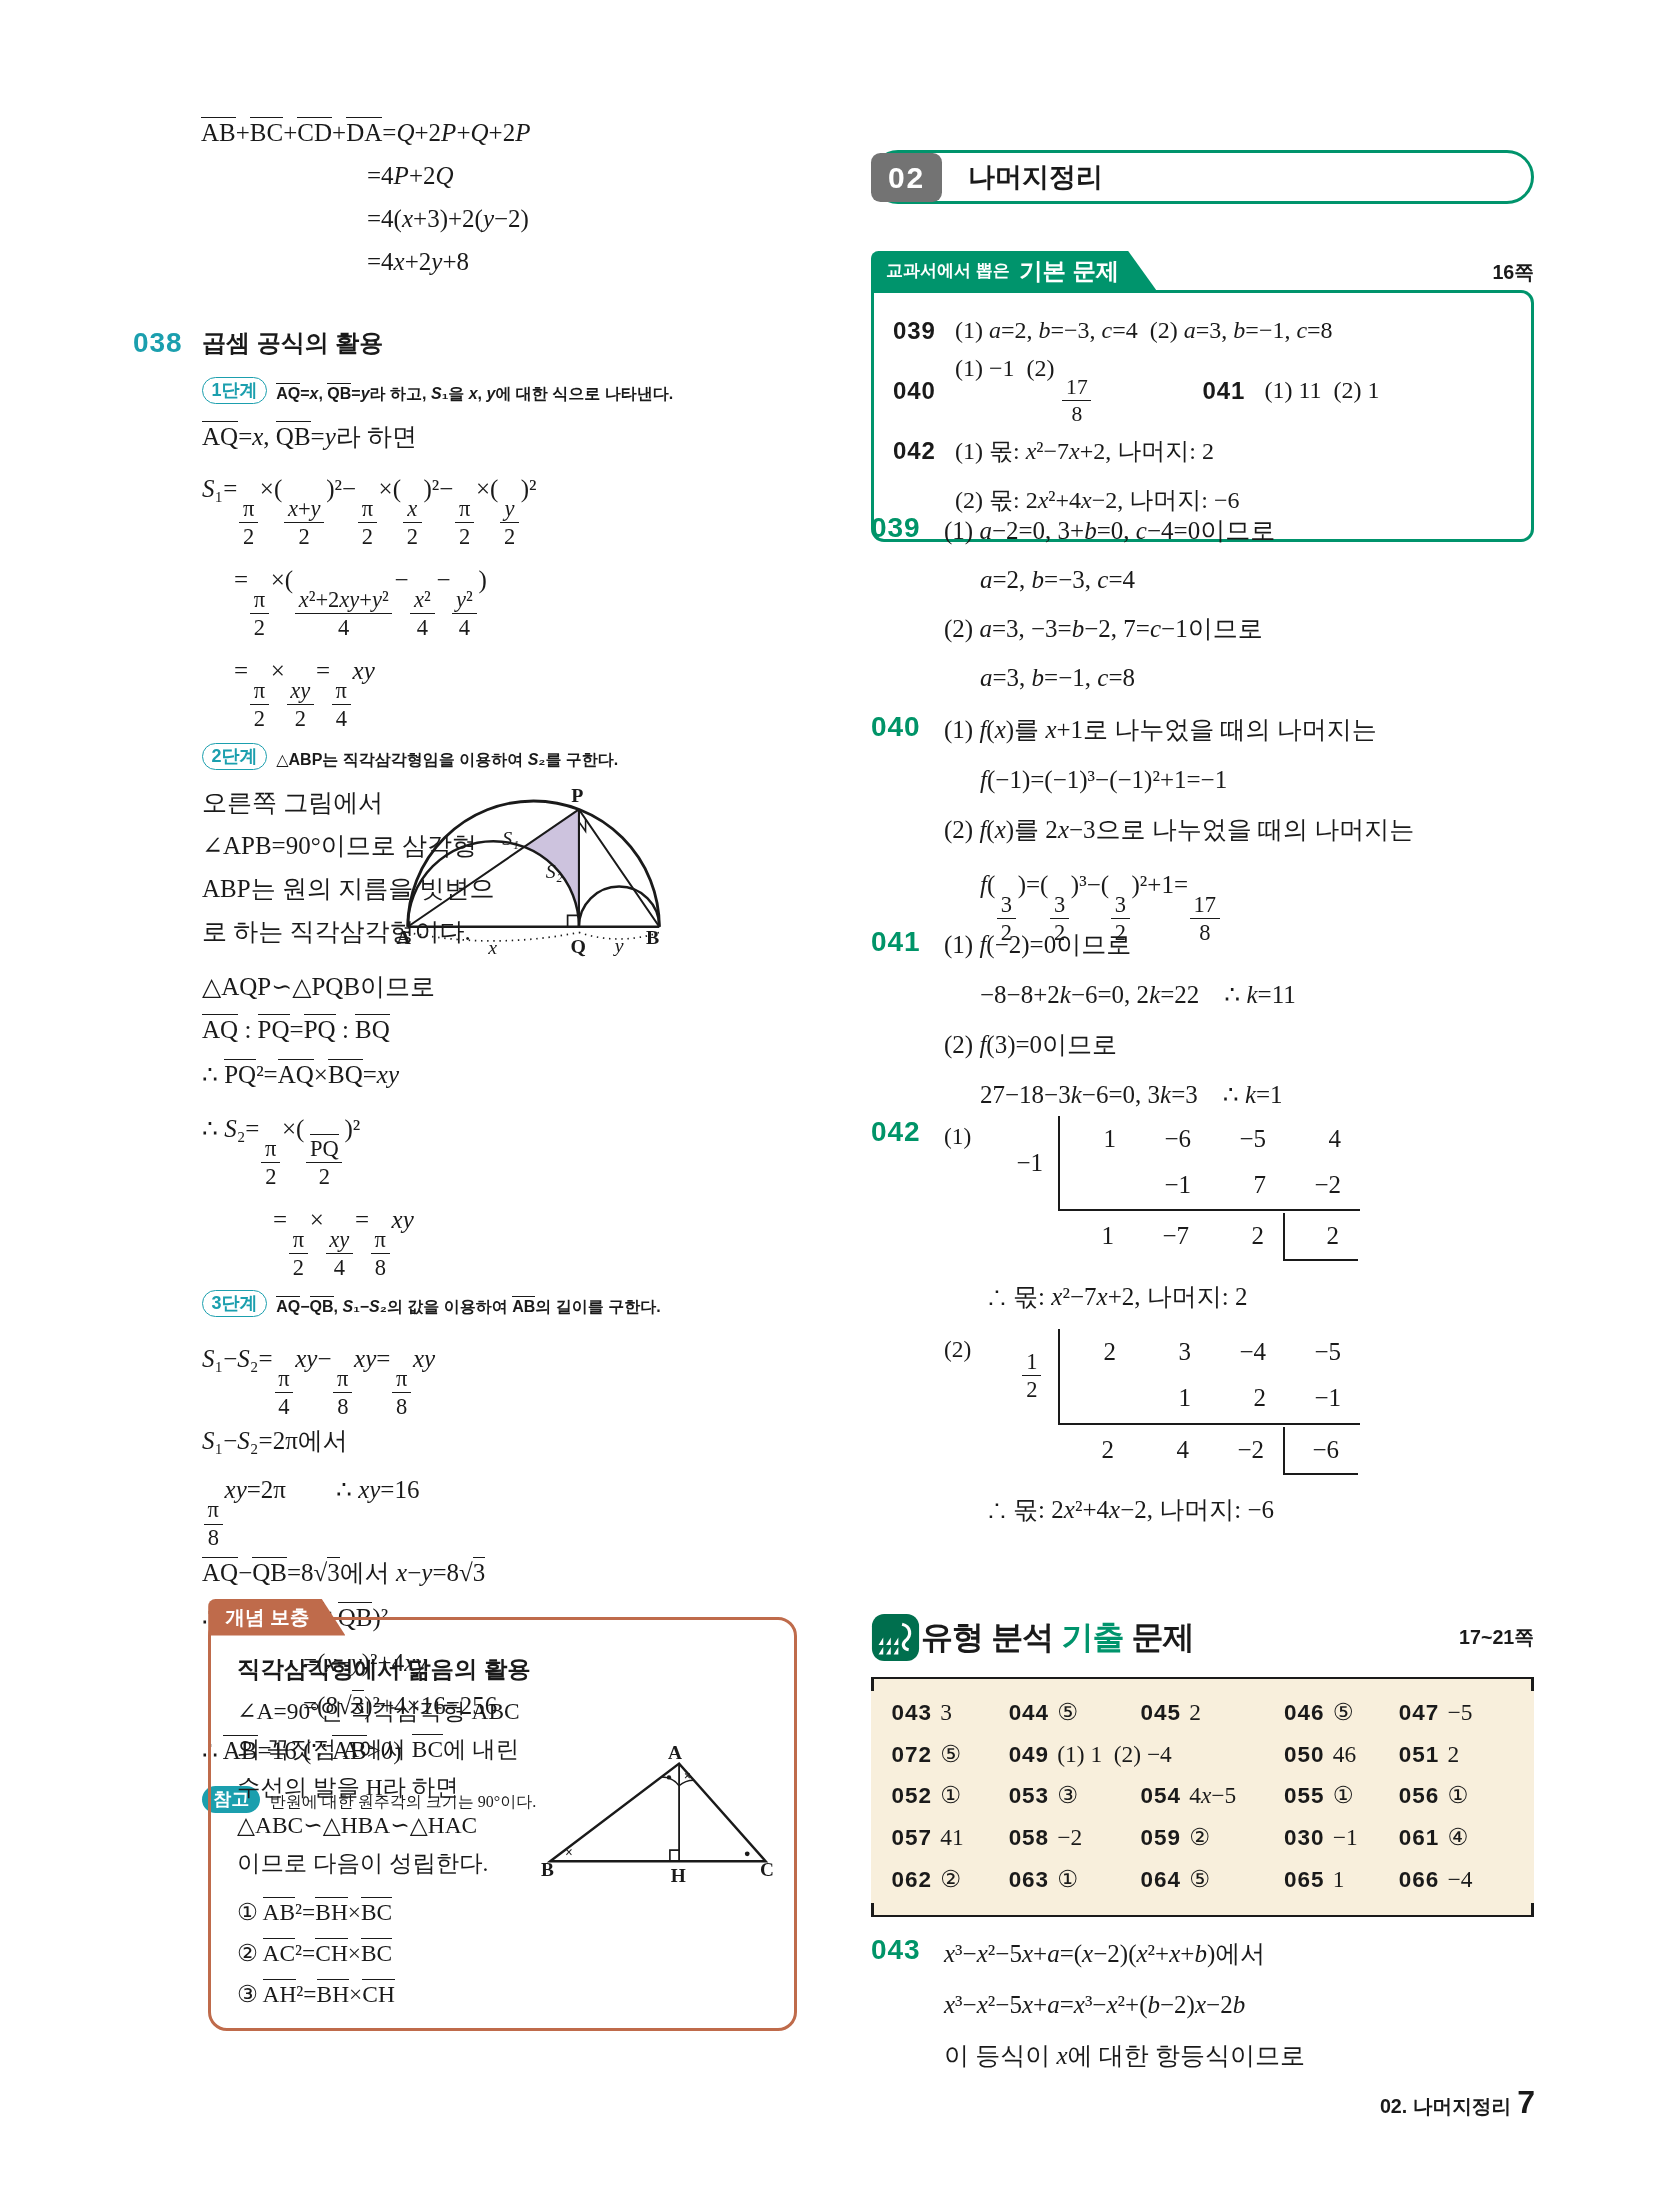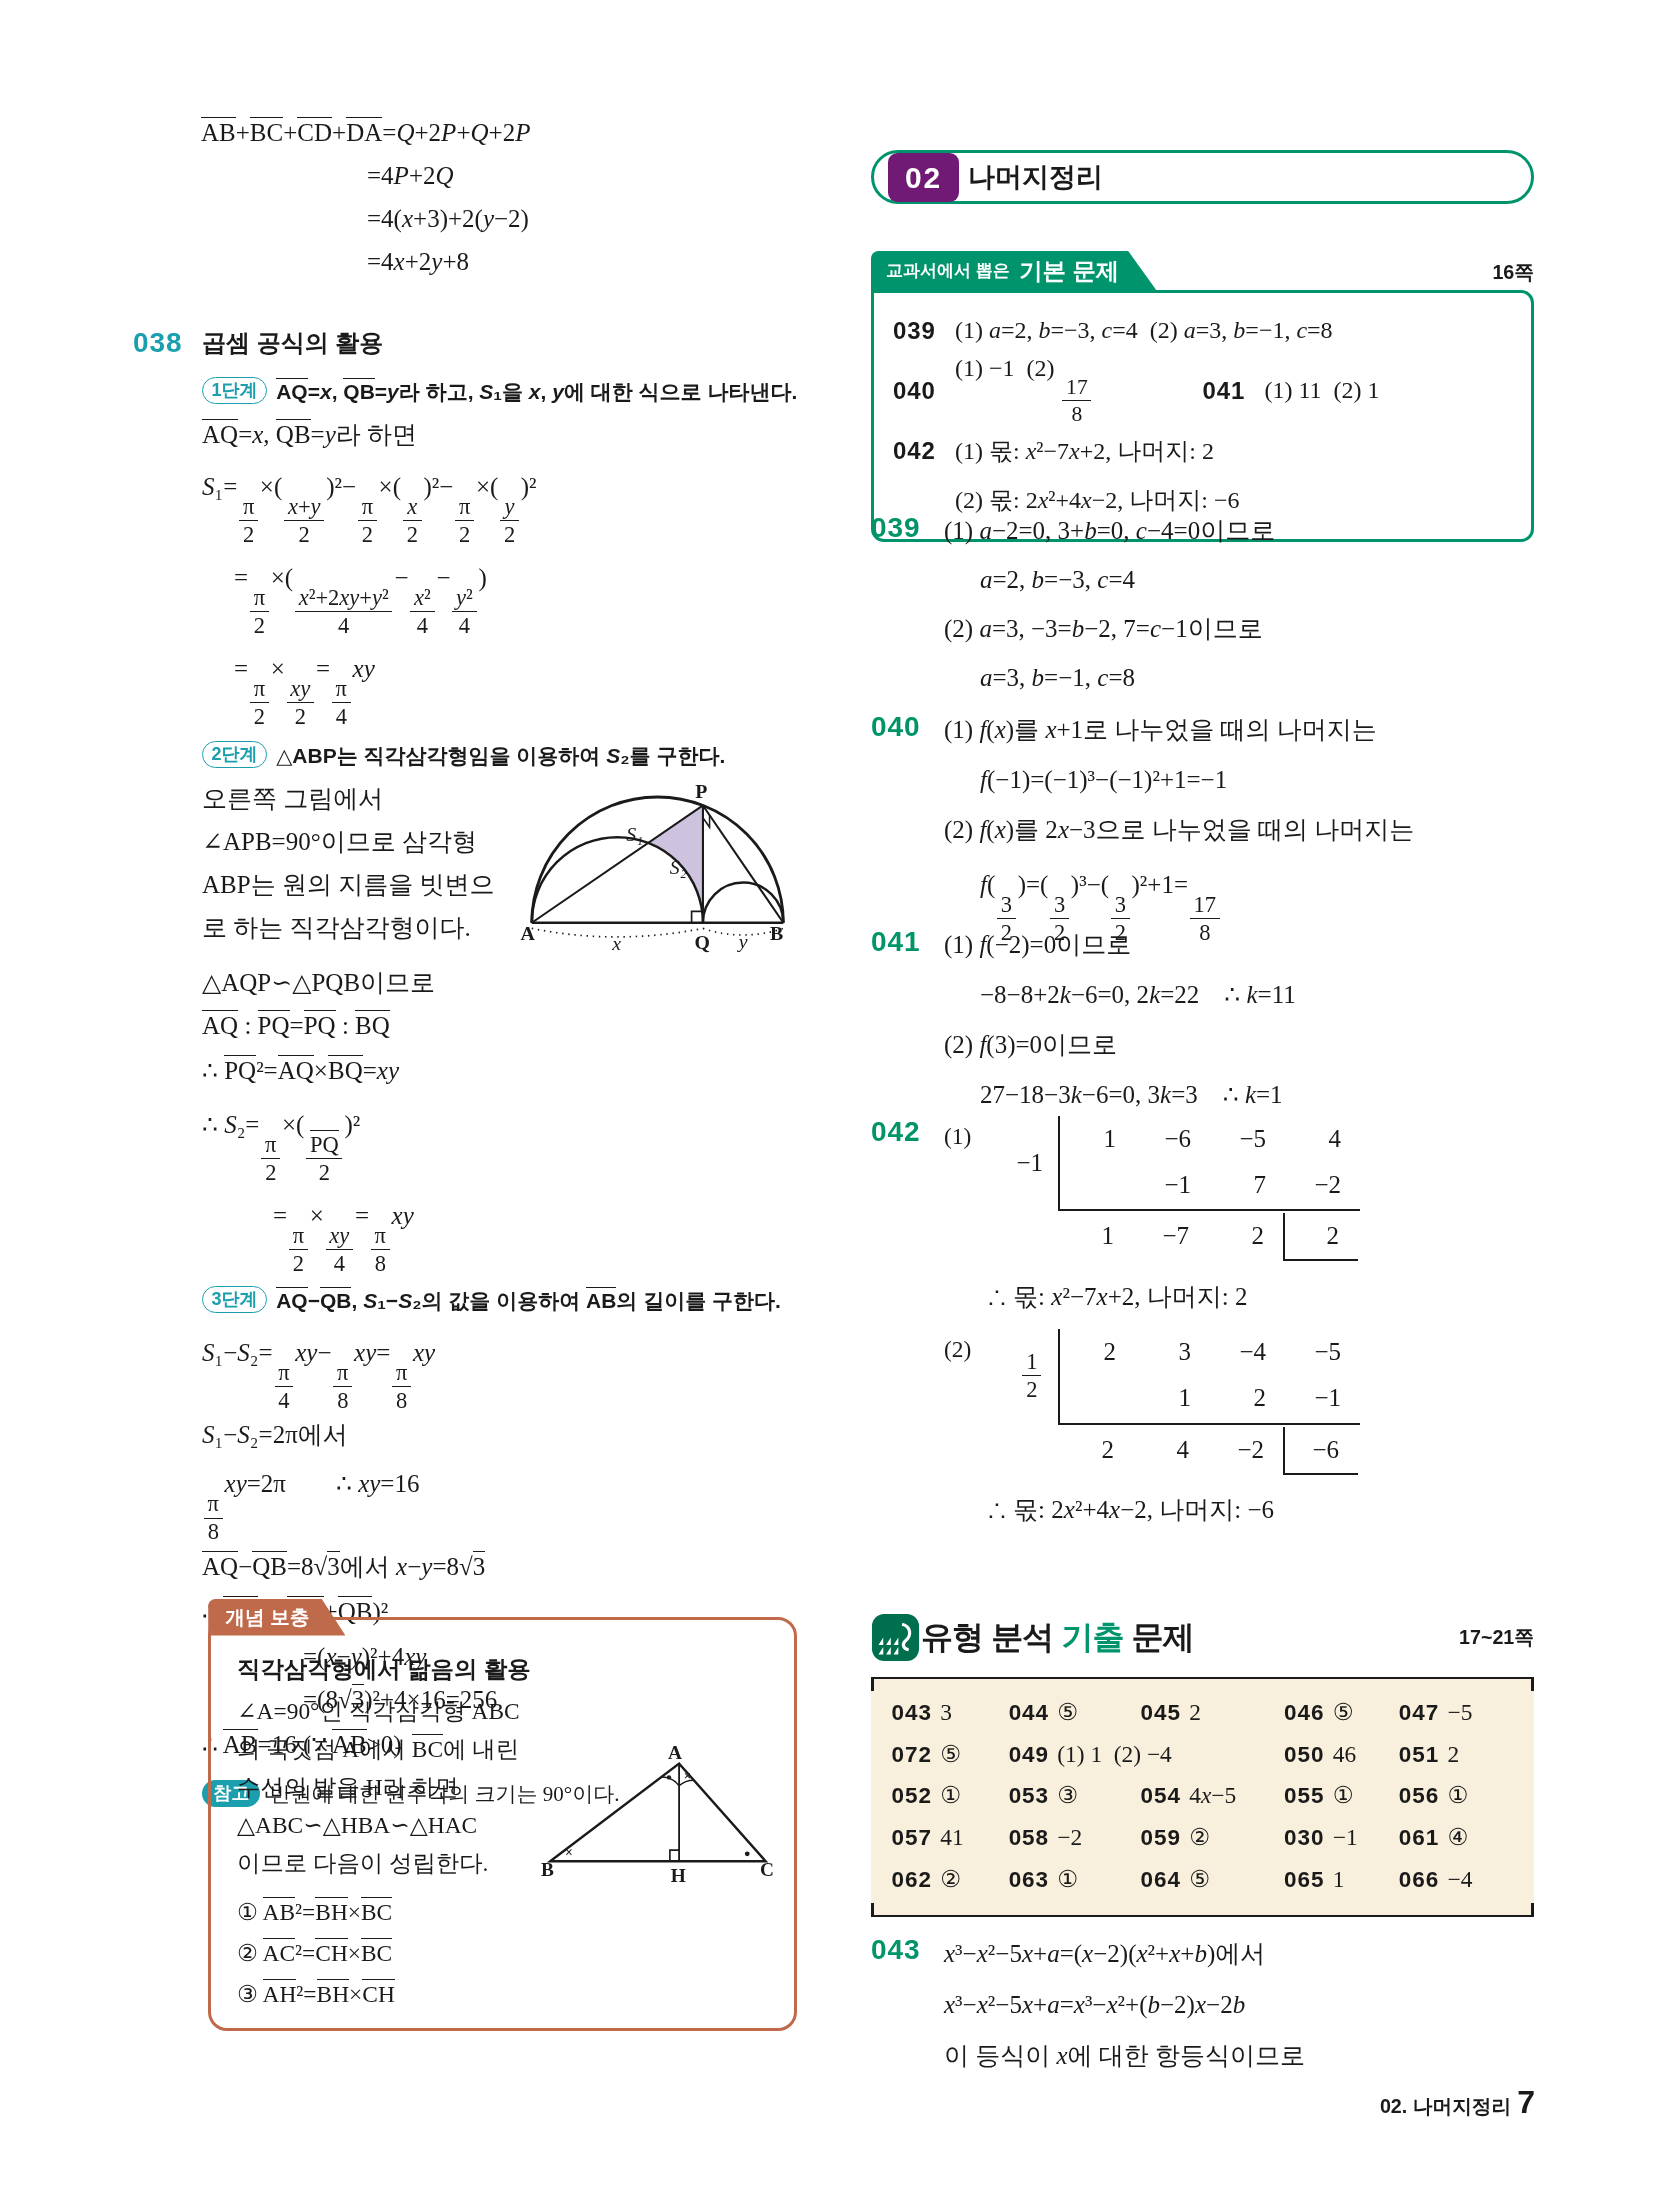--- a/index.html
+++ b/index.html
@@ -27,40 +27,40 @@
 
   
   .prob{position:absolute;left:0;top:324px;display:flex;}
   .pnum{flex:none;width:69px;font:800 28px/37px "Liberation Sans","DejaVu Sans",sans-serif;color:#1b9fae;letter-spacing:0.9px;}
   .pbody{flex:1;min-width:0;}
   .ptitle{font:800 24px/37px "Liberation Sans","DejaVu Sans",sans-serif;color:#1a1a1a;}
   .badge{display:inline-block;border:1.9px solid #1b9fae;color:#1b9fae;border-radius:15px;
     font:700 18px/25px "Liberation Sans","DejaVu Sans",sans-serif;padding:0 8.4px;margin-right:9.4px;vertical-align:2.8px;}
   .badge-fill{display:inline-block;background:#1b9fae;color:#fff;border-radius:14px;
     font:700 18px/27px "Liberation Sans","DejaVu Sans",sans-serif;padding:0 11.2px;margin-right:9.4px;vertical-align:2.8px;}
-  .steptext{font-size:21px;}
+  .steptext{font-size:16px;}
   .ind1{margin-left:32px;}
   .ind2{margin-left:71px;}
   .ind3{margin-left:101px;}
   .figwrap{float:right;width:277px;margin:1.9px 0 3.7px 7.5px;}
   .clear{clear:both;}
 
   
   .concept{position:absolute;left:75px;top:1617px;width:536px;border:3.3px solid #bf6b4b;border-radius:19px;padding:32px 20.6px 13px 26px;}
   .ctab{position:absolute;top:-21.5px;left:-2.8px;background:#bf6b4b;color:#fff;
     font:700 19.7px/37px "Liberation Sans","DejaVu Sans",sans-serif;padding:0 36px 0 17px;
     clip-path:polygon(0 0,calc(100% - 24px) 0,100% 100%,0 100%);border-radius:7.5px 0 0 0;}
   .ctitle{font:800 23.4px/34px "Liberation Sans","DejaVu Sans",sans-serif;margin-bottom:5.6px;}
   .concept .mline{font-size:23.4px;line-height:38px;}
   .cfig{float:right;width:232px;margin:54px 0 0 3.7px;}
 
   
   .h2row{position:absolute;left:0;top:150px;width:663px;height:54px;}
   .h2pill{position:absolute;inset:0;border:3.3px solid #00946c;border-radius:27px;}
-  .h2num{position:absolute;left:17px;top:2.8px;width:71px;height:49px;background:#701a75;border-radius:9.4px;
+  .h2num{position:absolute;left:0;top:2.8px;width:71px;height:49px;background:#737373;border-radius:9.4px;
     color:#fff;font:800 30px/49px "Liberation Sans","DejaVu Sans",sans-serif;text-align:center;letter-spacing:1.9px;}
   .h2title{position:absolute;left:97px;top:9.4px;font:800 27px/36px "Liberation Sans","DejaVu Sans",sans-serif;}
 
   
   .basic{position:absolute;left:0;top:251px;width:663px;}
   .tabrow{display:flex;align-items:flex-end;}
   .btab{background:#00946c;color:#fff;height:39px;display:flex;align-items:center;gap:9.4px;padding:0 37px 0 15px;
     clip-path:polygon(0 0,calc(100% - 28px) 0,100% 100%,0 100%);border-radius:7.5px 0 0 0;}
   .btab .pre{font:700 17px "Liberation Sans","DejaVu Sans",sans-serif;}
   .btab .main{font:800 23.4px "Liberation Sans","DejaVu Sans",sans-serif;}

